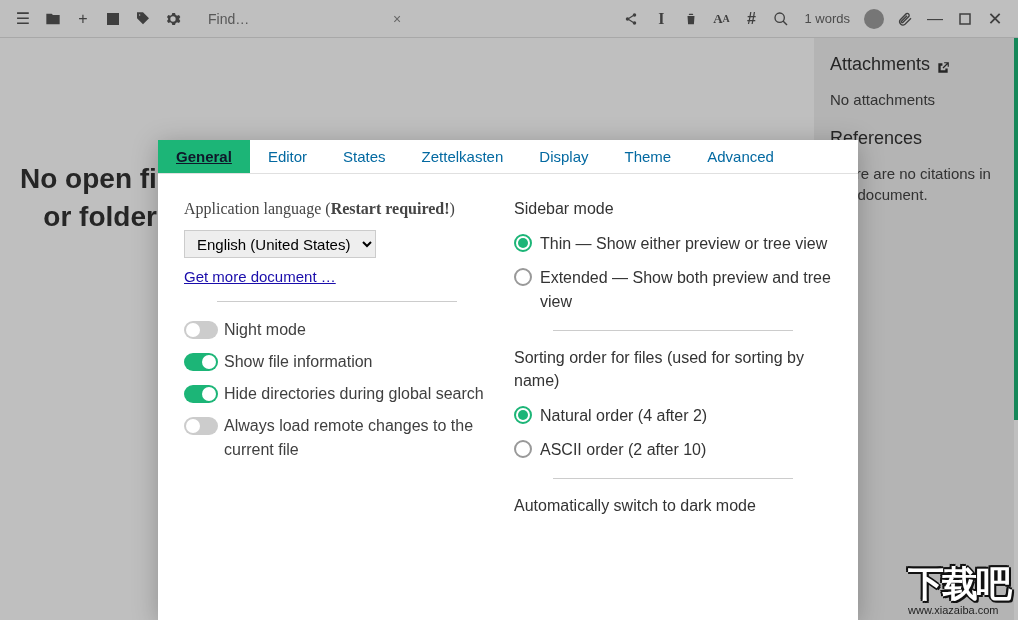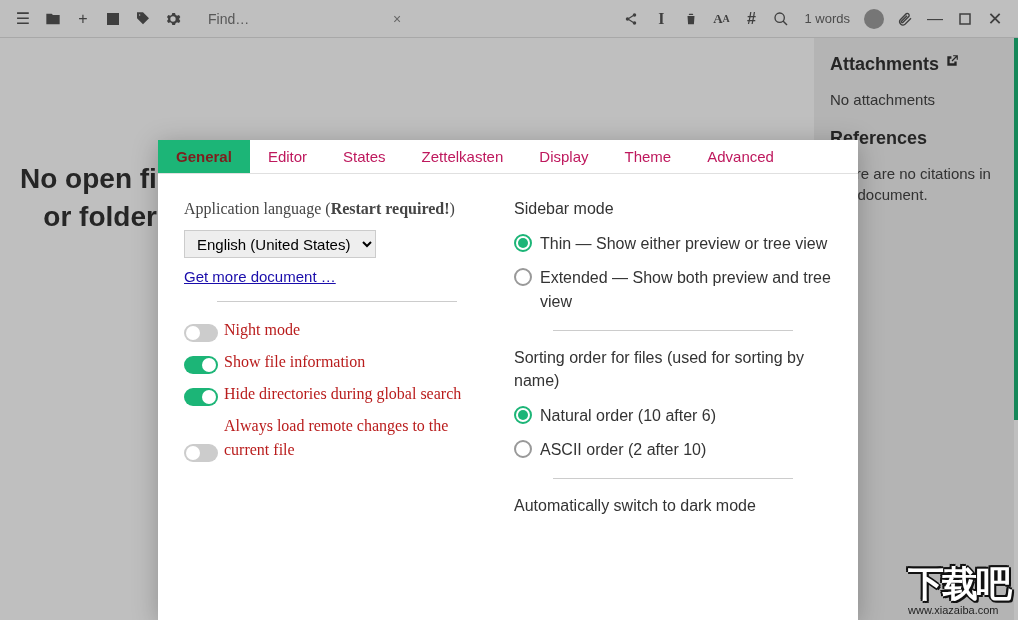--- a/index.html
+++ b/index.html
@@ -7,41 +7,41 @@
 .overlay { position: absolute; inset: 0; background: rgba(0,0,0,0.25); z-index: 5; }
 .topbar { position: absolute; top: 0; left: 0; right: 0; height: 38px; display: flex; align-items: center; padding: 0 8px; background: #fff; border-bottom: 1px solid #e0e0e0; z-index: 1; }
 .topbar .icon-btn { width: 30px; height: 30px; display: flex; align-items: center; justify-content: center; color: #555; font-size: 16px; cursor: pointer; }
 .topbar .find-box { display: flex; align-items: center; border: none; padding: 2px 6px; margin-left: 10px; width: 170px; }
 .topbar .find-input { border: none; outline: none; font-size: 14px; flex: 1; padding: 4px; color: #666; background: transparent; }
 .topbar .find-clear { color: #888; font-size: 14px; cursor: pointer; }
 .topbar .spacer { flex: 1; }
 .topbar .wordcount { font-size: 13px; color: #666; margin: 0 8px; }
 .topbar .gray-circle { width: 20px; height: 20px; border-radius: 50%; background: #9e9e9e; margin: 0 6px; }
 .right-panel { position: absolute; right: 4px; top: 38px; bottom: 0; width: 200px; background: #f0f0f0; padding: 16px; z-index: 1; overflow: hidden; }
-.right-panel h3 { font-size: 18px; font-weight: 700; margin-bottom: 14px; display: flex; align-items: flex-start; gap: 6px; }
+.right-panel h3 { font-size: 18px; font-weight: 400; margin-bottom: 14px; display: flex; align-items: flex-end; gap: 6px; }
 .right-panel p { font-size: 15px; color: #444; margin-bottom: 18px; line-height: 1.4; }
 .green-strip { position: absolute; right: 0; top: 38px; width: 4px; bottom: 200px; background: #1cb577; z-index: 3; }
 .main-msg { position: absolute; left: 20px; top: 160px; z-index: 1; font-size: 28px; font-weight: 700; color: #333; line-height: 1.35; }
 .mm-line1 { display: block; }
 .mm-line2 { display: block; text-align: center; }
 .prefs { position: absolute; left: 158px; top: 140px; width: 700px; height: 480px; background: #fff; box-shadow: 0 4px 24px rgba(0,0,0,0.25); z-index: 10; overflow: hidden; }
 .prefs .ph-title { font-size: 26px; font-weight: 700; padding: 36px 0 18px 12px; }
 .prefs .tabs { display: flex; border-bottom: 1px solid #e0e0e0; }
-.prefs .tab { padding: 8px 18px; font-size: 15px; color: #be185d; cursor: pointer; }
-.prefs .tab.active { background: #1cb577; color: #7f1d1d; font-weight: 600; }
+.prefs .tab { padding: 8px 18px; font-size: 15px; color: #0369a1; cursor: pointer; }
+.prefs .tab.active { background: #1cb577; color: #0f172a; font-weight: 600; text-decoration: underline; }
 .prefs .body { display: flex; padding: 24px 26px 0 26px; gap: 0; height: calc(100% - 118px); overflow-y: auto; }
 .prefs .col { width: 50%; }
 .prefs .col.left { padding-right: 18px; }
 .prefs .col.right { padding-left: 6px; }
 .prefs .label-row { font-size: 16px; color: #444; margin-bottom: 10px; line-height: 1.4; font-family: Liberation Serif, serif; }
 .prefs .label-row .bold { font-weight: 700; }
 .prefs select { background: #eee; border: 1px solid #ccc; padding: 4px 8px; font-size: 15px; width: 192px; height: 28px; }
 .prefs .link { color: #1a0dab; text-decoration: underline; font-size: 15px; cursor: pointer; display: inline-block; margin-top: 10px; }
 .prefs .hr { border: none; border-top: 1px solid #ccc; width: 240px; margin: 16px auto; }
-.prefs .toggle-row { display: flex; align-items: flex-end; font-size: 16px; color: #b91c1c; margin-bottom: 8px; line-height: 1.5; font-family: Liberation Serif, serif; }
+.prefs .toggle-row { display: flex; align-items: flex-start; font-size: 16px; color: #404040; margin-bottom: 8px; line-height: 1.5; }
 .prefs .toggle { width: 34px; height: 18px; border-radius: 10px; background: #ccc; margin-right: 6px; position: relative; flex-shrink: 0; margin-top: 3px; cursor: pointer; }
 .prefs .toggle::after { content: ""; position: absolute; width: 14px; height: 14px; background: #fff; border-radius: 50%; top: 2px; left: 2px; transition: left .15s; }
 .prefs .toggle.on { background: #1cb577; }
 .prefs .toggle.on::after { left: 18px; }
 .prefs .section-title { font-size: 16px; color: #333; margin-bottom: 12px; line-height: 1.4; }
 .prefs .radio-row { display: flex; align-items: flex-start; font-size: 16px; margin-bottom: 10px; line-height: 1.5; cursor: pointer; }
 .prefs .radio { width: 18px; height: 18px; border: 2px solid #999; border-radius: 50%; flex-shrink: 0; margin-right: 8px; margin-top: 2px; display: flex; align-items: center; justify-content: center; }
 .prefs .radio.sel { border-color: #1cb577; }
 .prefs .radio.sel::after { content: ""; width: 10px; height: 10px; background: #1cb577; border-radius: 50%; }
 .watermark { position: absolute; right: 8px; bottom: 4px; z-index: 20; color: #222; text-align: left; line-height: 1.1; pointer-events: none; }
@@ -181,21 +181,21 @@
           <span>Thin — Show either preview or tree view</span>
         </div>
       <div class="radio-row">
           <span class="radio"></span>
           <span>Extended — Show both preview and tree view</span>
         </div>
       <hr class="hr">
       <div class="section-title">Sorting order for files (used for sorting by name)</div>
       <div class="radio-row">
           <span class="radio sel"></span>
-          <span>Natural order (10 after 6)</span>
+          <span>Natural order (4 after 2)</span>
         </div>
       <div class="radio-row">
           <span class="radio"></span>
           <span>ASCII order (2 after 10)</span>
         </div>
       <hr class="hr">
       <div class="section-title">Automatically switch to dark mode</div>
     </div>
   </div>
 </div>

